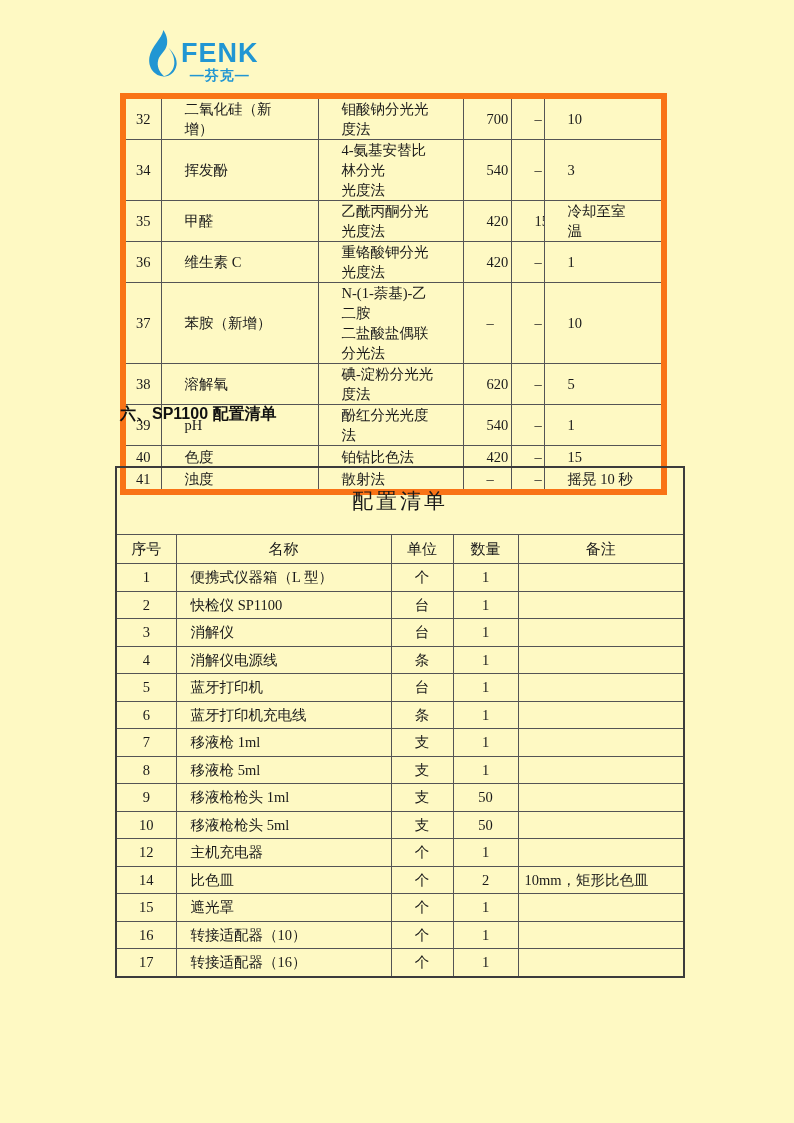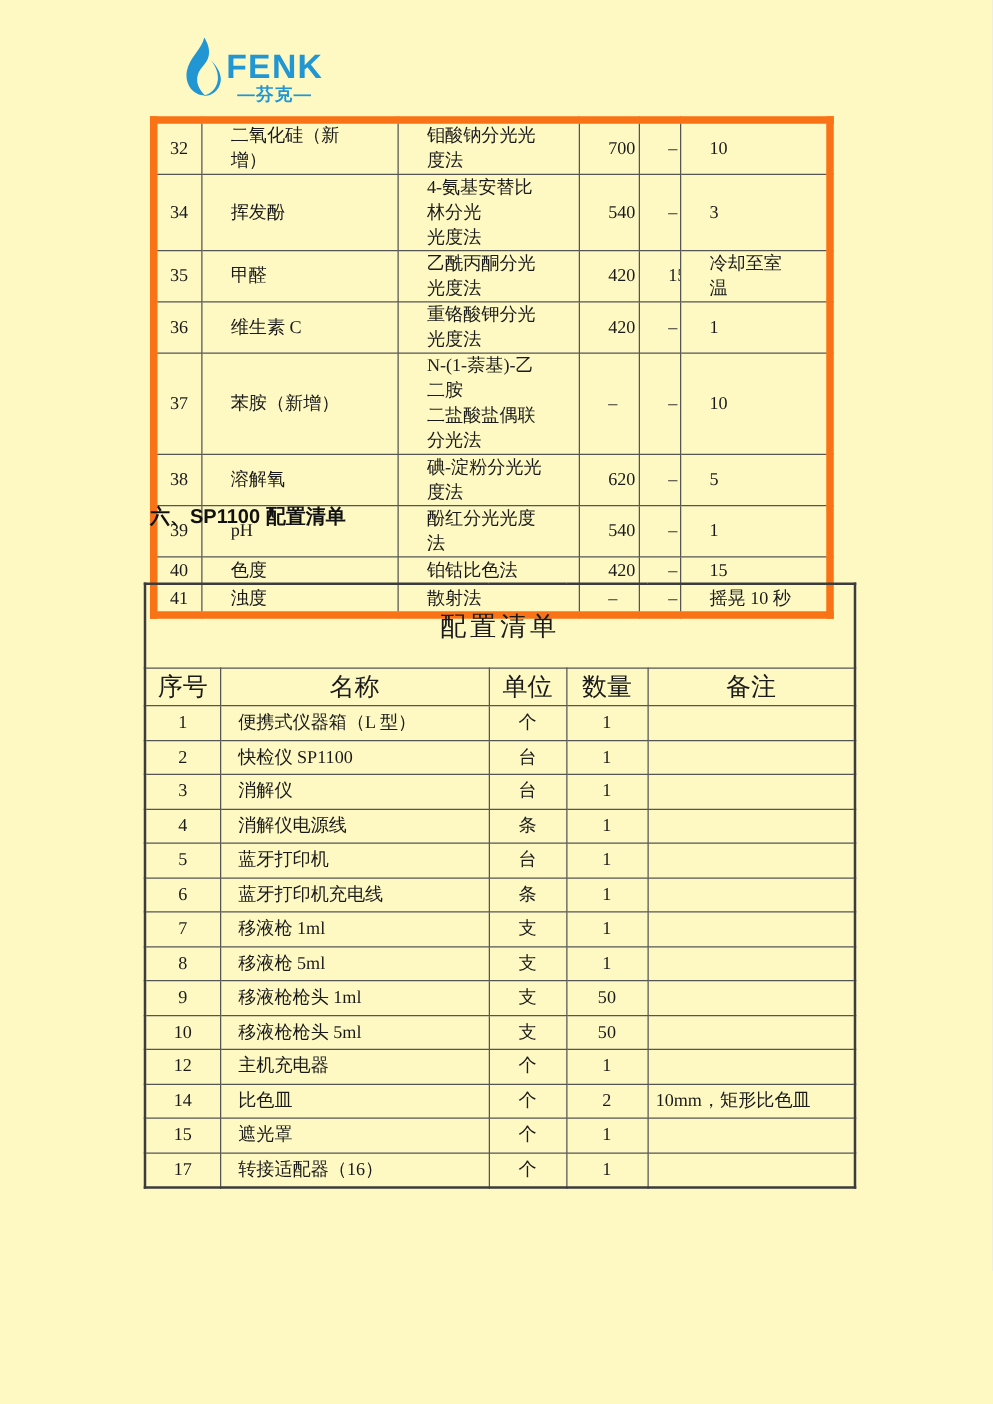--- a/index.html
+++ b/index.html
@@ -41,21 +41,21 @@
   .t2{
     position:absolute;left:115px;top:447px;width:568px;
     font-size:14.5px;
     border:2px solid #3c3c3c;
     margin-top:19px;
   }
   .t2 .title-cell{
     height:64px;text-align:center;vertical-align:middle;
     font-size:21px;letter-spacing:3px;
   }
-  .t2 th{height:26px;font-weight:normal;text-align:center;vertical-align:middle;font-size:20px;}
+  .t2 th{height:26px;font-weight:normal;text-align:center;vertical-align:middle;font-size:15px;}
   .t2 td{height:26.5px;vertical-align:middle;line-height:18px;}
   .t2 td.c0,.t2 td.c2,.t2 td.c3{text-align:center;padding:0;}
   .t2 td.c1{text-align:left;padding:0 0 0 14px;}
   .t2 td.c4{text-align:left;padding:0 0 0 6px;}
 </style>
 </head>
 <body>
 
 <div class="page">
 
@@ -265,20 +265,27 @@
           <td class="c4">10mm，矩形比色皿</td>
         </tr>
         <tr>
           <td class="c0">15</td>
           <td class="c1">遮光罩</td>
           <td class="c2">个</td>
           <td class="c3">1</td>
           <td class="c4"></td>
         </tr>
         <tr>
+          <td class="c0">16</td>
+          <td class="c1">转接适配器（10）</td>
+          <td class="c2">个</td>
+          <td class="c3">1</td>
+          <td class="c4"></td>
+        </tr>
+        <tr>
           <td class="c0">17</td>
           <td class="c1">转接适配器（16）</td>
           <td class="c2">个</td>
           <td class="c3">1</td>
           <td class="c4"></td>
         </tr>
       </tbody>
   </table>
 
 </div>

